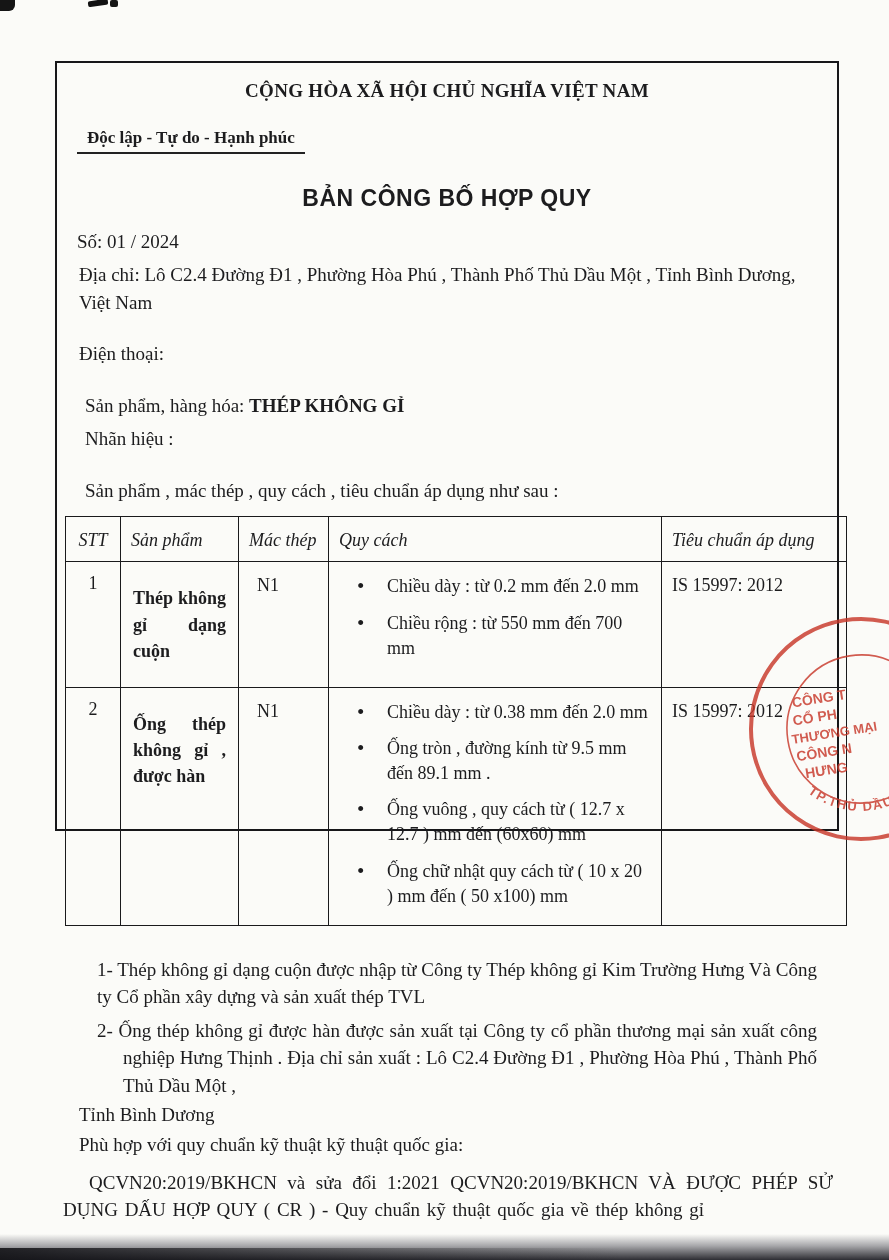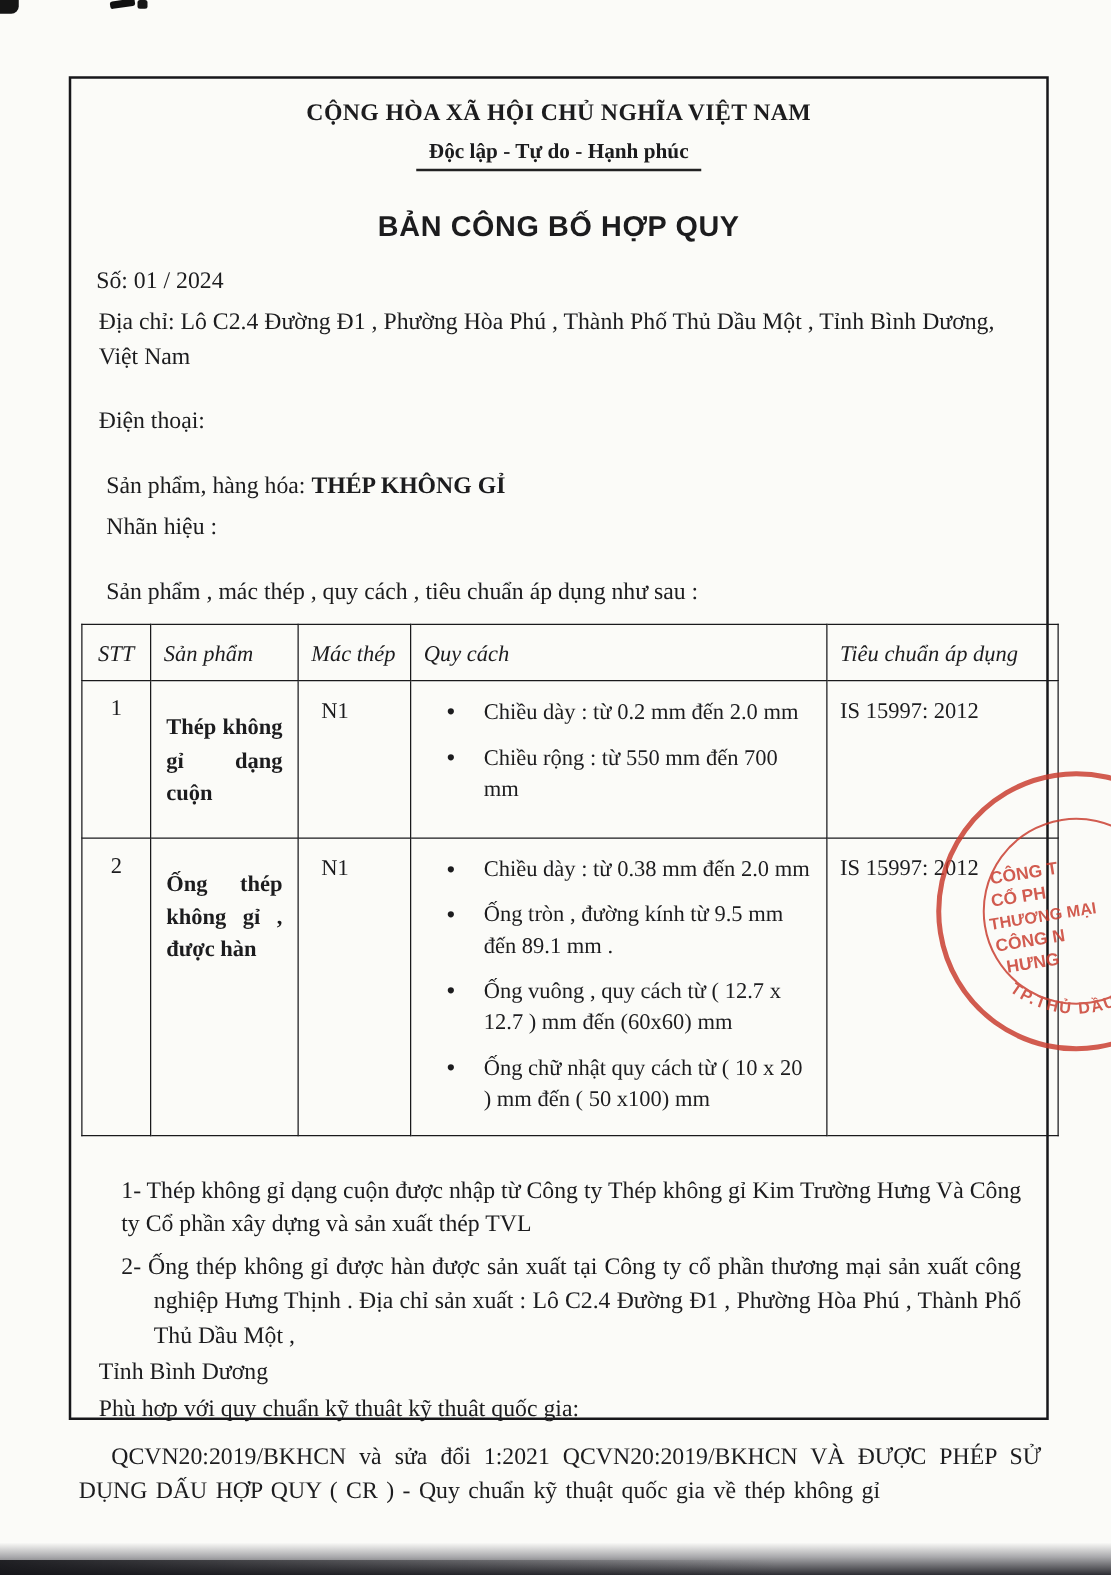--- a/index.html
+++ b/index.html
@@ -4,25 +4,25 @@
 <style>
   * { margin:0; padding:0; box-sizing:border-box; }
   html,body { width:889px; height:1260px; }
   body {
     position:relative; overflow:hidden;
     background:#fbfbf8; color:#1c1c1e;
     font-family:"Liberation Serif", "DejaVu Serif", serif;
     font-size:19px; line-height:1.45;
   }
   .frame {
-    position:absolute; left:55px; top:61px; width:784px; height:1075px;
+    position:absolute; left:55px; top:61px; width:784px; height:770px;
     border:2px solid #17171a; padding:14px 20px 0 20px; background:transparent;
   }
   .country { text-align:center; font-weight:bold; font-size:19px; letter-spacing:0.3px; }
-  .motto-wrap { text-align:center; margin-top:2px; }
+  .motto-wrap { margin-top:18px; }
   .motto { display:inline-block; font-weight:bold; font-size:17px;
            border-bottom:2px solid #222; padding:0 10px 2px 10px; }
   .title { text-align:center; margin-top:28px; font-family:"Liberation Sans", "DejaVu Sans", sans-serif;
            font-weight:bold; font-size:23px; letter-spacing:0.5px; }
   .doc-number { font-size:19px; margin-top:12px; }
   .line { margin:6px 0 0 2px; }
   .line.first { margin-top:16px; }
   .indent { margin-left:8px; }
   .gap-top { margin-top:24px; }
 

